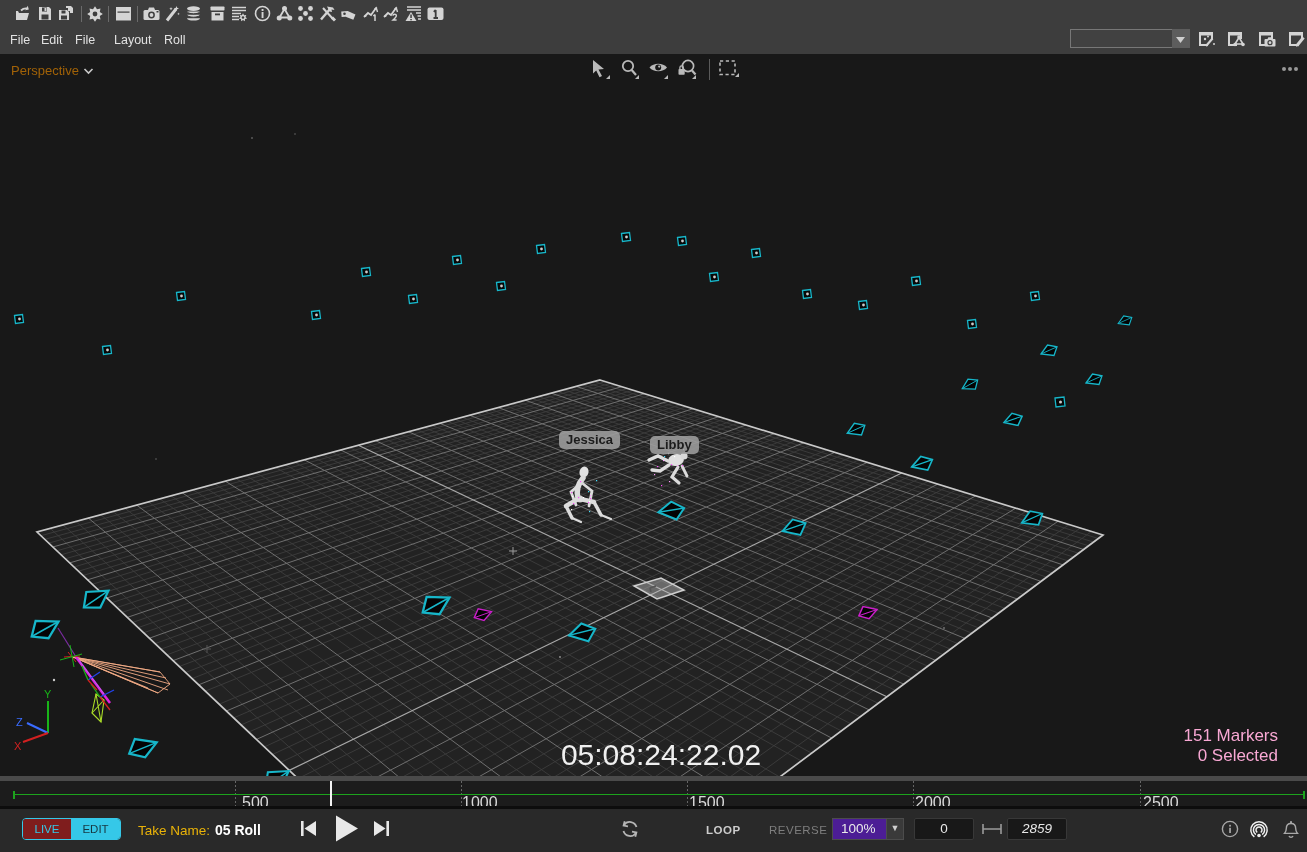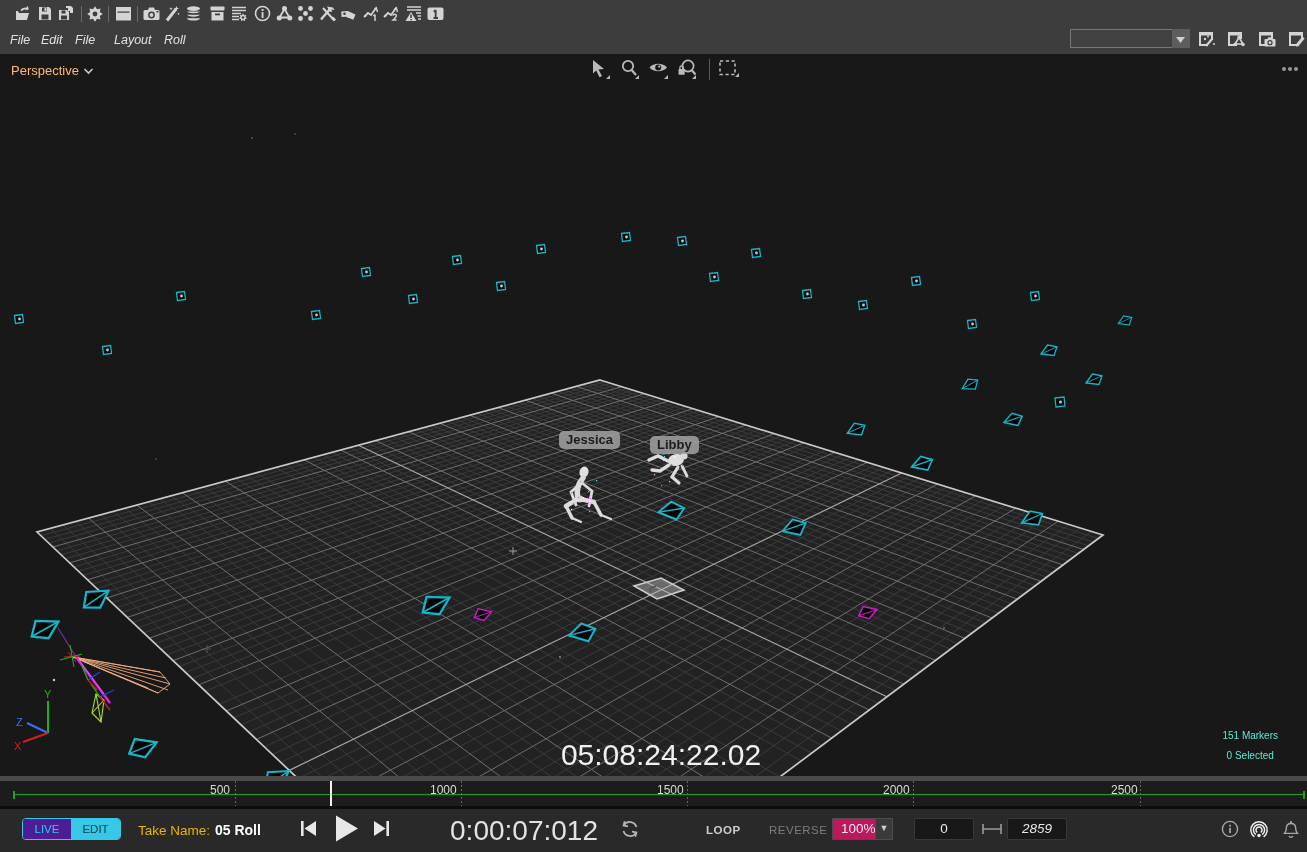--- a/index.html
+++ b/index.html
@@ -1,44 +1,44 @@
 <!DOCTYPE html>
 <html><head>
 <meta charset="utf-8">
 <style>
 * { margin:0; padding:0; box-sizing:border-box; }
 html,body { -webkit-font-smoothing:antialiased;  width:1307px; height:852px; background:#161616; font-family:"Liberation Sans",sans-serif; overflow:hidden; }
 #topbar { position:absolute; left:0; top:0; width:1307px; height:54px; background:#3d3d3d; }
 .ticon { position:absolute; top:4px; }
 .tsep { position:absolute; top:6px; width:1px; height:16px; background:#6b6b6b; }
-#menubar { position:absolute; left:0; top:27px; width:1233px; height:27px;font-style:italic; }
+#menubar { position:absolute; left:0; top:27px; width:1233px; height:27px; }
 .menu { position:absolute; top:6px; color:#e2e2e2; font-size:12.5px; }
 #viewport { position:absolute; left:0; top:54px; width:1307px; height:722px; background:#181818; overflow:hidden; }
 #vpsvg { position:absolute; left:0; top:-54px; }
-#persp { position:absolute; left:11px; top:9px; color:#fdba74; font-size:13px; }
+#persp { position:absolute; left:11px; top:9px; color:#a16207; font-size:13px; }
 .lbl { position:absolute; background:rgba(158,158,158,0.88); color:#1c1c1c; font-weight:bold; font-size:13px; border-radius:5px; padding:1px 7px 2px 7px; }
 #tcode { position:absolute; left:0; top:684px; width:1322px; text-align:center; color:#f0f0f0; font-size:30px; }
-#mstat { position:absolute; right:29px; top:672px; text-align:center; color:#5eead4; font-size:10px; line-height:20px; }
+#mstat { position:absolute; right:29px; top:672px; text-align:right; color:#f9a8d4; font-size:17px; line-height:20px; }
 #strip { position:absolute; left:0; top:776px; width:1307px; height:5px; background:#4a4a4a; }
 #ruler { position:absolute; left:0; top:781px; width:1307px; height:25px; background:#1c1c1c; }
-.rlab { position:absolute; top:2px; color:#dadada; font-size:12px; }
+.rlab { position:absolute; top:13px; color:#dadada; font-size:16px;margin-left:32px; }
 .rtick { position:absolute; top:0; width:1px; height:25px; background-image:linear-gradient(#666 40%, rgba(0,0,0,0) 0%); background-size:1px 4px; }
 #gline { position:absolute; left:13px; top:13px; width:1292px; height:1px; background:#1da31d; }
 .gcap { position:absolute; top:10px; width:2px; height:8px; background:#1da31d; }
 #phead { position:absolute; left:330px; top:0; width:2px; height:25px; background:#f2f2f2; }
 #cbar { position:absolute; left:0; top:806px; width:1307px; height:46px; background:#292929; border-top:3px solid #0d0d0d; }
 #toggle { position:absolute; left:22px; top:9px; width:99px; height:22px; border:1px solid #35c8e8; border-radius:4px; overflow:hidden; display:flex; }
-#tlive { width:49px; background:#4c1d95; color:#35c8e8; font-size:11.5px; text-align:center; line-height:20px; }
+#tlive { width:49px; background:#7f1d1d; color:#35c8e8; font-size:11.5px; text-align:center; line-height:20px; }
 #tedit { width:50px; background:#35c8e8; color:#173741; font-size:11.5px; text-align:center; line-height:20px; }
 #takelab { position:absolute; left:138px; top:14px; color:#eab308; font-size:13.5px; }
 #takeval { position:absolute; left:215px; top:13px; color:#ffffff; font-size:14px;font-weight:bold; }
 #btime { position:absolute; left:448px; top:6px; width:152px; text-align:center; color:#e3e3e3; font-size:28px; }
 #loop { position:absolute; left:706px; top:15px; color:#cccccc; font-size:11.5px; font-weight:bold; letter-spacing:0.5px; }
 #reverse { position:absolute; left:769px; top:15px; color:#7e7e7e; font-size:11.5px; letter-spacing:0.5px; }
-#speed { position:absolute; left:832px; top:9px; width:61px; height:22px; background:#be185d; border:1px solid #4c4c4c; color:#eaeaea; font-size:13.5px; line-height:20px; padding-left:8px; }
+#speed { position:absolute; left:832px; top:9px; width:72px; height:22px; background:#4c1d95; border:1px solid #4c4c4c; color:#eaeaea; font-size:13.5px; line-height:20px; padding-left:8px; }
 #speedbtn { position:absolute; right:0; top:0; width:17px; height:20px; background:#3a3a3a; border-left:1px solid #4c4c4c; color:#cfcfcf; font-size:9px; text-align:center; line-height:19px; }
 .nfield { position:absolute; top:9px; height:22px; background:#181818; border:1px solid #383838; border-radius:2px; color:#e8e8e8; font-size:13.5px; line-height:20px; text-align:center; }
 svg.abs { position:absolute; }
 </style>
 </head>
 <body>
 <div id="topbar">
 <svg class="ticon" style="left:14px; top:4px" width="19" height="20" viewBox="0 0 19 20">
       <path d="M2 7 L2 16 L13 16 L15 9 L5 9 L4 7 Z" fill="#d4d4d4"></path>
       <path d="M7 6.5 C9 4.5 11 4 13.5 4.5" fill="none" stroke="#d4d4d4" stroke-width="1.8"></path>
@@ -503,21 +503,20 @@
   <div id="phead"></div>
 </div>
 <div id="cbar">
   <div id="toggle">
       <div id="tlive">LIVE</div>
       <div id="tedit">EDIT</div>
     </div>
   <span id="takelab">Take Name:</span>
   <span id="takeval">05 Roll</span>
 
-  <div id="btime">0:00:07:012</div>
   <span id="loop">LOOP</span>
   <span id="reverse">REVERSE</span>
   <div id="speed">100%<div id="speedbtn">▼</div></div>
   <div class="nfield" style="left:914px; width:60px;">0</div>
   <div class="nfield" style="left:1007px; width:60px;font-style:italic;">2859</div>
   <svg class="abs" style="left:300px; top:11px" width="17" height="17" viewBox="0 0 17 17">
       <rect x="1" y="1" width="2.6" height="15" fill="#e8e8e8"></rect>
       <path d="M16 1 L16 16 L4.5 8.5 Z" fill="#e8e8e8"></path>
     </svg>
 <svg class="abs" style="left:335px; top:6px" width="24" height="27" viewBox="0 0 24 27">

